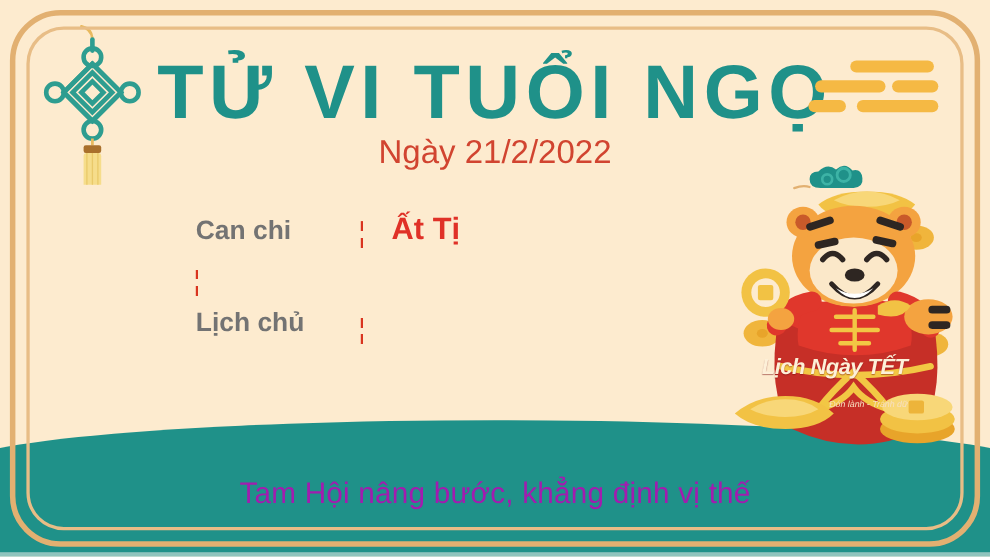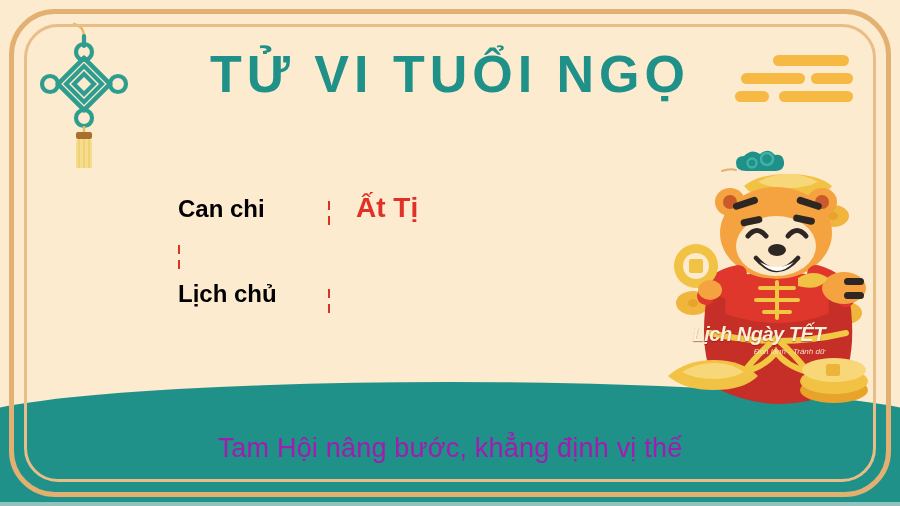--- a/index.html
+++ b/index.html
@@ -70,21 +70,21 @@
     white-space: nowrap;
   }
 
   
   .title {
     position: absolute;
     left: 0; right: 0;
     top: 44px;
     text-align: center;
     color: #1f9189;
-    font-size: 52px;
+    font-size: 69px;
     font-weight: 700;
     letter-spacing: 5px;
     z-index: 4;
     white-space: nowrap;
   }
   .subtitle {
     position: absolute;
     left: 0; right: 0;
     top: 122px;
     text-align: center;
@@ -103,21 +103,21 @@
     width: 330px;
     z-index: 4;
   }
   .info-row {
     display: flex;
     align-items: baseline;
     height: 44px;
   }
   .info-label {
     width: 150px;
-    color: #000000;
+    color: #737373;
     font-size: 24px;
     font-weight: 700;
     white-space: nowrap;
   }
   .info-sep {
     width: 2px;
     height: 26px;
     align-self: center;
     margin-right: 26px;
     background: repeating-linear-gradient(
@@ -151,41 +151,42 @@
     color: #fdf0d8;
     font-size: 20px;
     font-weight: 700;
     font-style: italic;
     letter-spacing: -.5px;
     line-height: 1;
     text-shadow: 0 1px 1px rgba(120,10,10,.5);
     white-space: nowrap;
   }
   .logo-tag {
-    margin-top: 3px;
+    margin-top: 19px;
     color: #f7dfc0;
     font-size: 8px;
     font-style: italic;
     white-space: nowrap;
   }
 </style>
 </head>
 <body>
 
 <div id="poster">
 
   <div class="banner">
     <div class="banner-stripe"></div>
   </div>
   <div class="banner-text">Tam Hội nâng bước, khẳng định vị thế</div>
 
   <div class="frame-outer"></div>
   <div class="frame-inner"></div>
 
   <div class="title">TỬ VI TUỔI NGỌ</div>
+  <div class="subtitle">Ngày 21/2/2022</div>
 
   <div class="info-table">
     <div class="info-row">
       <span class="info-label">Can chi</span>
       <span class="info-sep"></span>
       <span class="info-value">Ất Tị</span>
     </div>
     <div class="info-row">
       <span class="info-sep"></span>
     </div>

